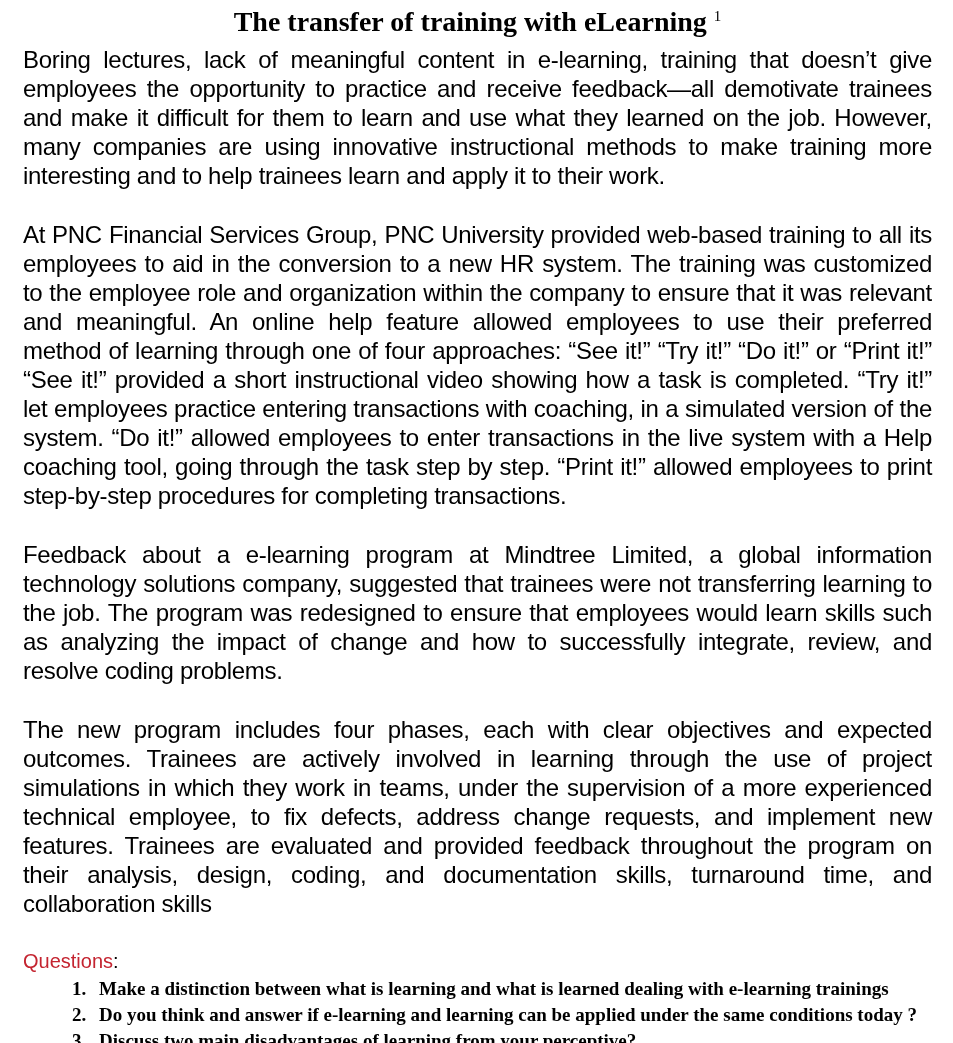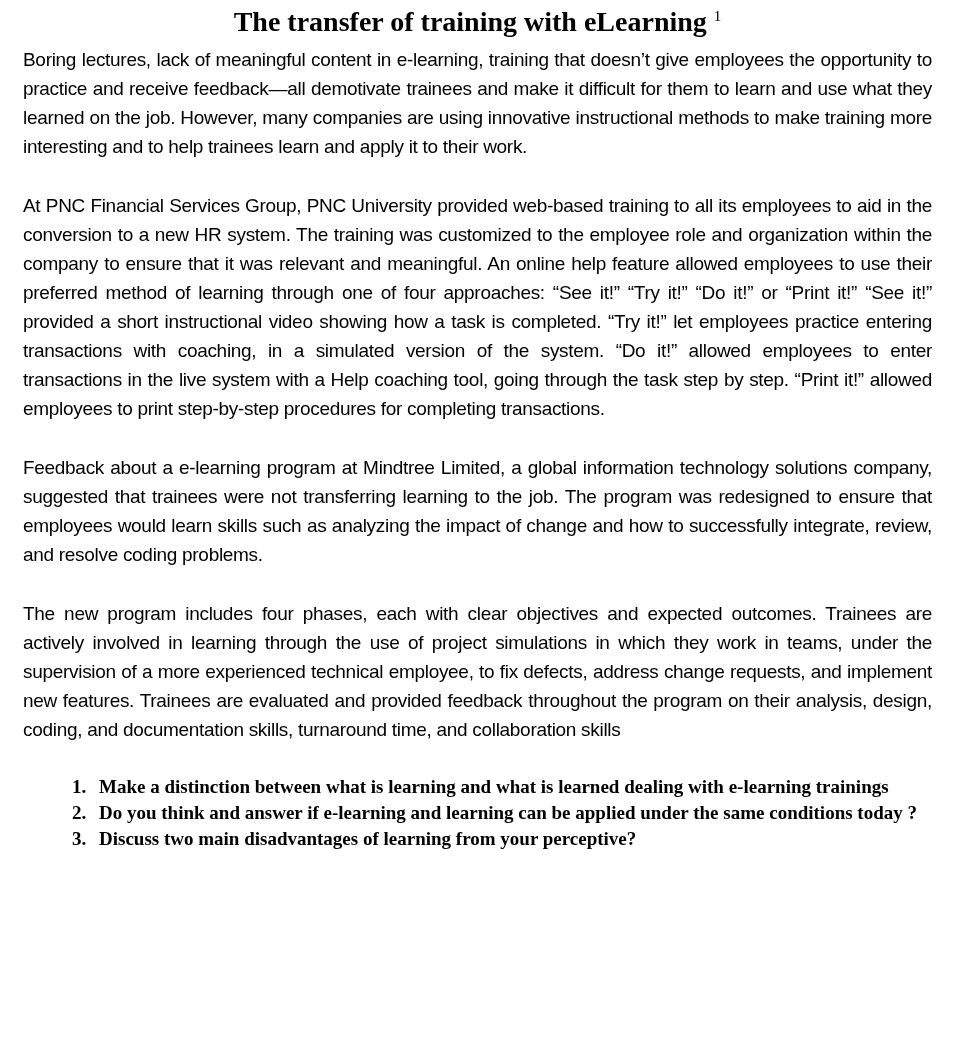--- a/index.html
+++ b/index.html
@@ -27,21 +27,21 @@
     text-align: center;
     margin: 0 0 5px 0;
   }
   .doc-title sup {
     font-weight: 400;
     font-size: 15px;
     vertical-align: super;
     line-height: 0;
   }
   .body-paragraph {
-    font-size: 19px;
+    font-size: 24px;
     line-height: 29px;
     letter-spacing: -0.3px;
     text-align: justify;
     margin: 0 0 30px 0;
   }
   .questions-heading {
     font-size: 20px;
     line-height: 26px;
     margin: 0 0 2px 0;
     font-weight: 400;
@@ -78,20 +78,21 @@
   <h1 class="doc-title"><span>The transfer of training with eLearning</span> <sup>1</sup></h1>
 
   <p class="body-paragraph">Boring lectures, lack of meaningful content in e-learning, training that doesn’t give employees the opportunity to practice and receive feedback—all demotivate trainees and make it difficult for them to learn and use what they learned on the job. However, many companies are using innovative instructional methods to make training more interesting and to help trainees learn and apply it to their work.</p>
 
   <p class="body-paragraph">At PNC Financial Services Group, PNC University provided web-based training to all its employees to aid in the conversion to a new HR system. The training was customized to the employee role and organization within the company to ensure that it was relevant and meaningful. An online help feature allowed employees to use their preferred method of learning through one of four approaches: “See it!” “Try it!” “Do it!” or “Print it!” “See it!” provided a short instructional video showing how a task is completed. “Try it!” let employees practice entering transactions with coaching, in a simulated version of the system. “Do it!” allowed employees to enter transactions in the live system with a Help coaching tool, going through the task step by step. “Print it!” allowed employees to print step-by-step procedures for completing transactions.</p>
 
   <p class="body-paragraph">Feedback about a e-learning program at Mindtree Limited, a global information technology solutions company, suggested that trainees were not transferring learning to the job. The program was redesigned to ensure that employees would learn skills such as analyzing the impact of change and how to successfully integrate, review, and resolve coding problems.</p>
 
   <p class="body-paragraph">The new program includes four phases, each with clear objectives and expected outcomes. Trainees are actively involved in learning through the use of project simulations in which they work in teams, under the supervision of a more experienced technical employee, to fix defects, address change requests, and implement new features. Trainees are evaluated and provided feedback throughout the program on their analysis, design, coding, and documentation skills, turnaround time, and collaboration skills</p>
 
+  <div class="questions-heading"><span class="red">Questions</span><span class="colon">:</span></div>
 
   <ol class="questions-list">
     <li>Make a distinction between what is learning and what is learned dealing with e-learning trainings</li>
     <li>Do you think and answer if e-learning and learning can be applied under the same conditions today ?</li>
     <li>Discuss two main disadvantages of learning from your perceptive?</li>
   </ol>
 
 </div>
 
 </body></html>

